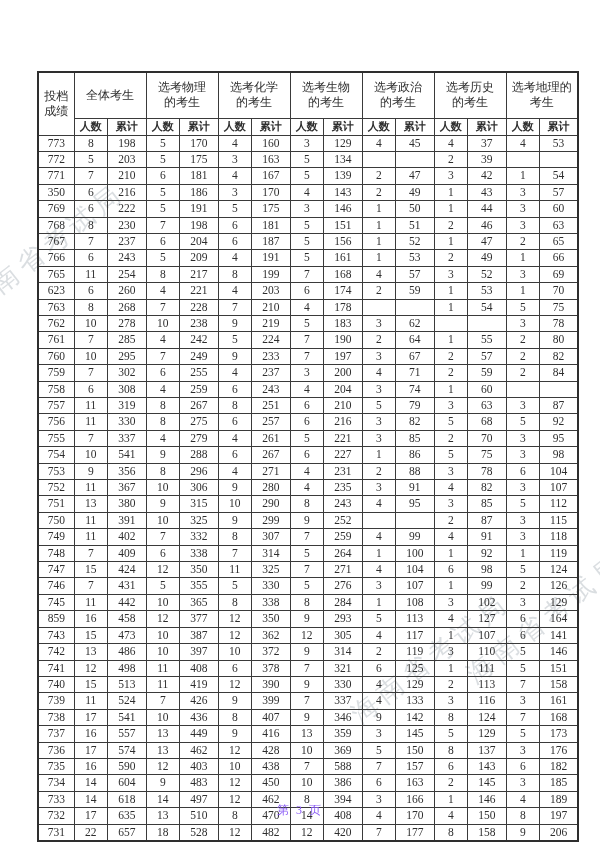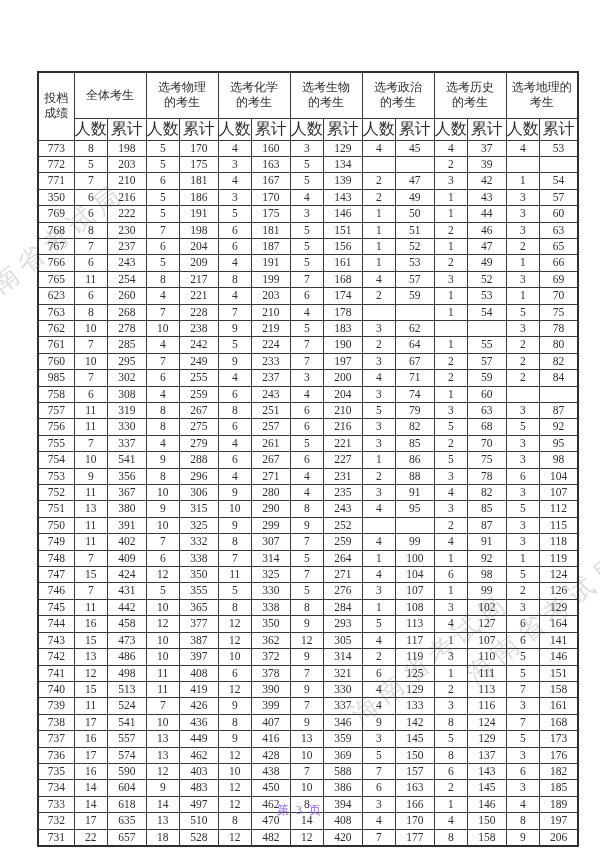--- a/index.html
+++ b/index.html
@@ -50,22 +50,22 @@
   table.score-table { border: 2px solid #2e2e2e; }
   thead tr.group-row th {
     height: 46px;
     font-size: 12px;
     font-weight: normal;
     white-space: pre-line;
     line-height: 15px;
   }
   thead tr.sub-row th {
     height: 17px;
-    font-size: 16px;
-    font-weight: normal;
+    font-size: 11px;
+    font-weight: bold;
   }
   tbody td { height: 15.4px; line-height: 15.4px; }
   .col-score { width: 36px; }
   .col-count { width: 33.5px; }
   .col-cum   { width: 38.5px; }
   .footer {
     position: absolute;
     left: 0;
     top: 802px;
     width: 100%;
@@ -370,21 +370,21 @@
           <td>7</td>
           <td>197</td>
           <td>3</td>
           <td>67</td>
           <td>2</td>
           <td>57</td>
           <td>2</td>
           <td>82</td>
         </tr>
         <tr>
-          <td>985</td>
+          <td>759</td>
           <td>7</td>
           <td>302</td>
           <td>6</td>
           <td>255</td>
           <td>4</td>
           <td>237</td>
           <td>3</td>
           <td>200</td>
           <td>4</td>
           <td>71</td>
@@ -625,21 +625,21 @@
           <td>8</td>
           <td>284</td>
           <td>1</td>
           <td>108</td>
           <td>3</td>
           <td>102</td>
           <td>3</td>
           <td>129</td>
         </tr>
         <tr>
-          <td>744</td>
+          <td>859</td>
           <td>16</td>
           <td>458</td>
           <td>12</td>
           <td>377</td>
           <td>12</td>
           <td>350</td>
           <td>9</td>
           <td>293</td>
           <td>5</td>
           <td>113</td>

